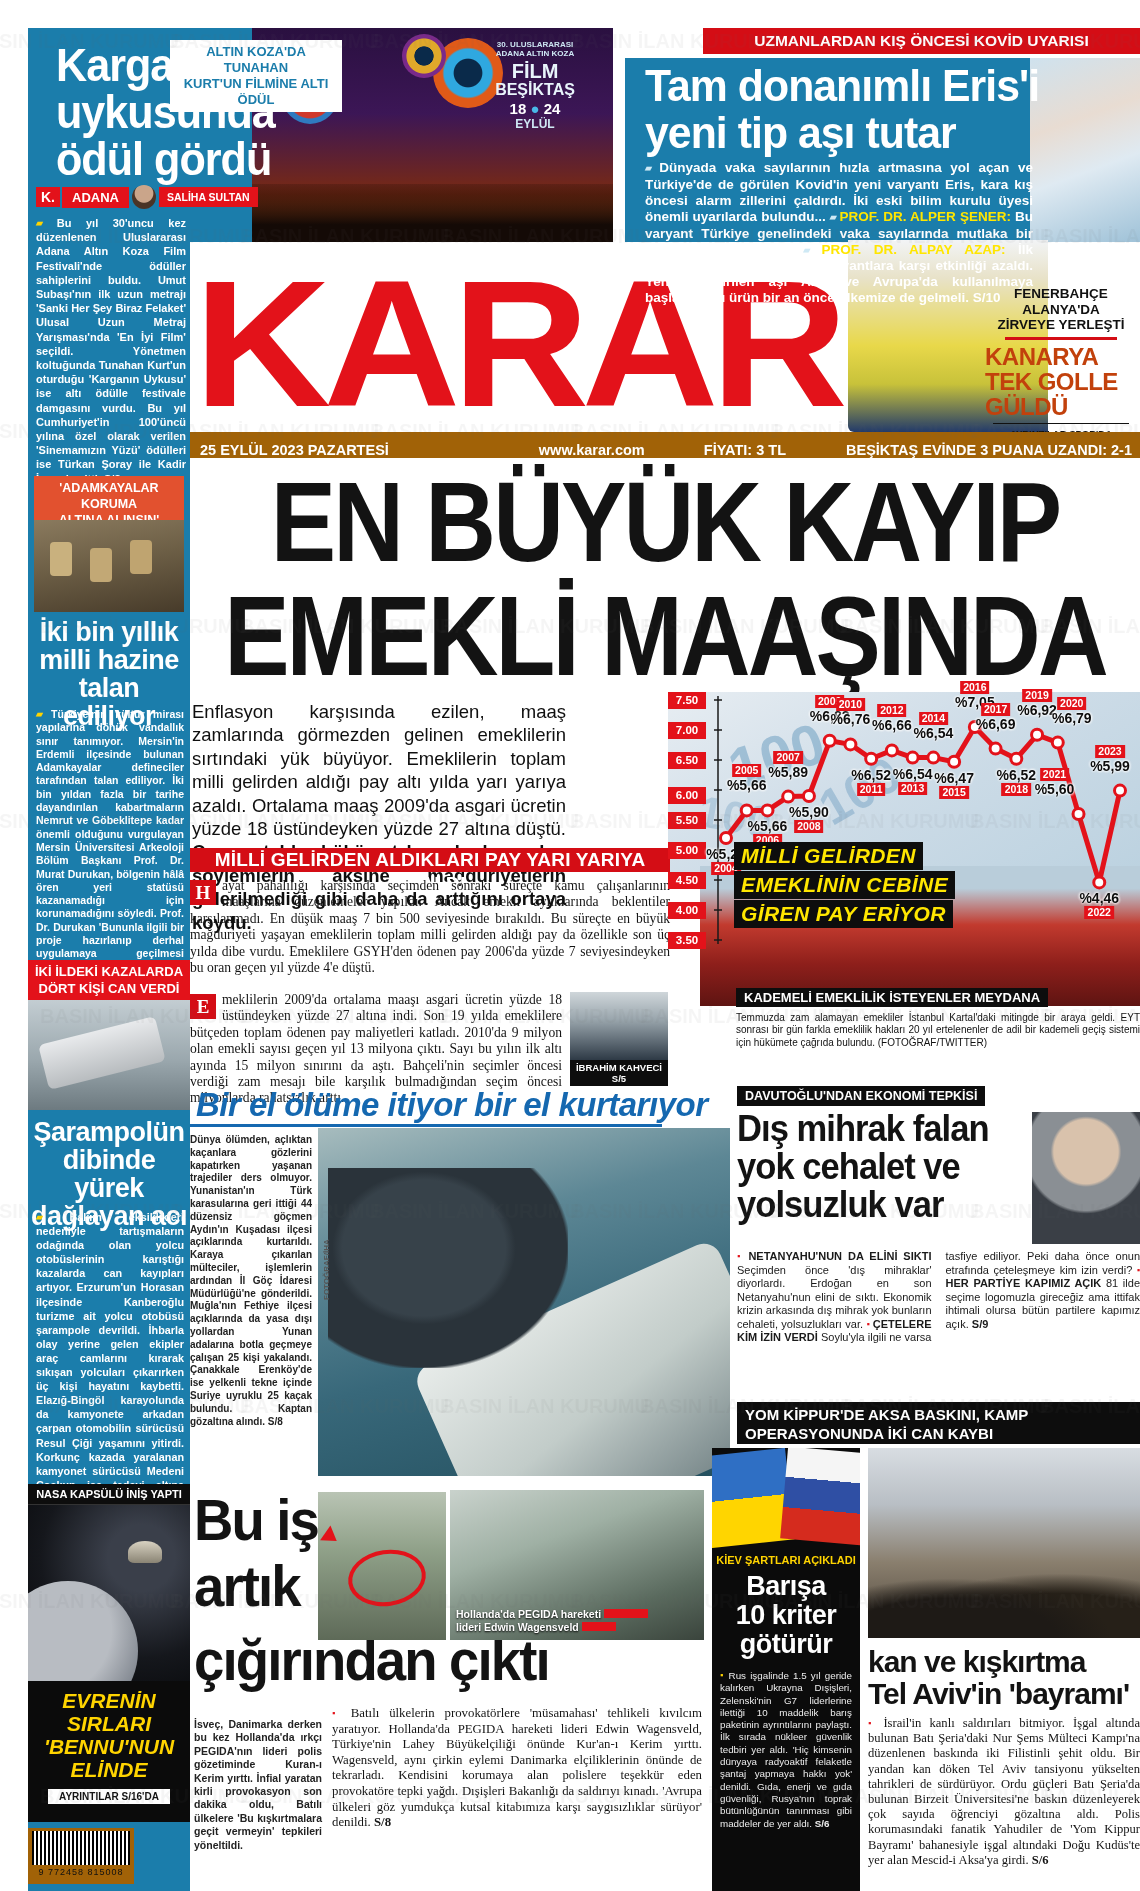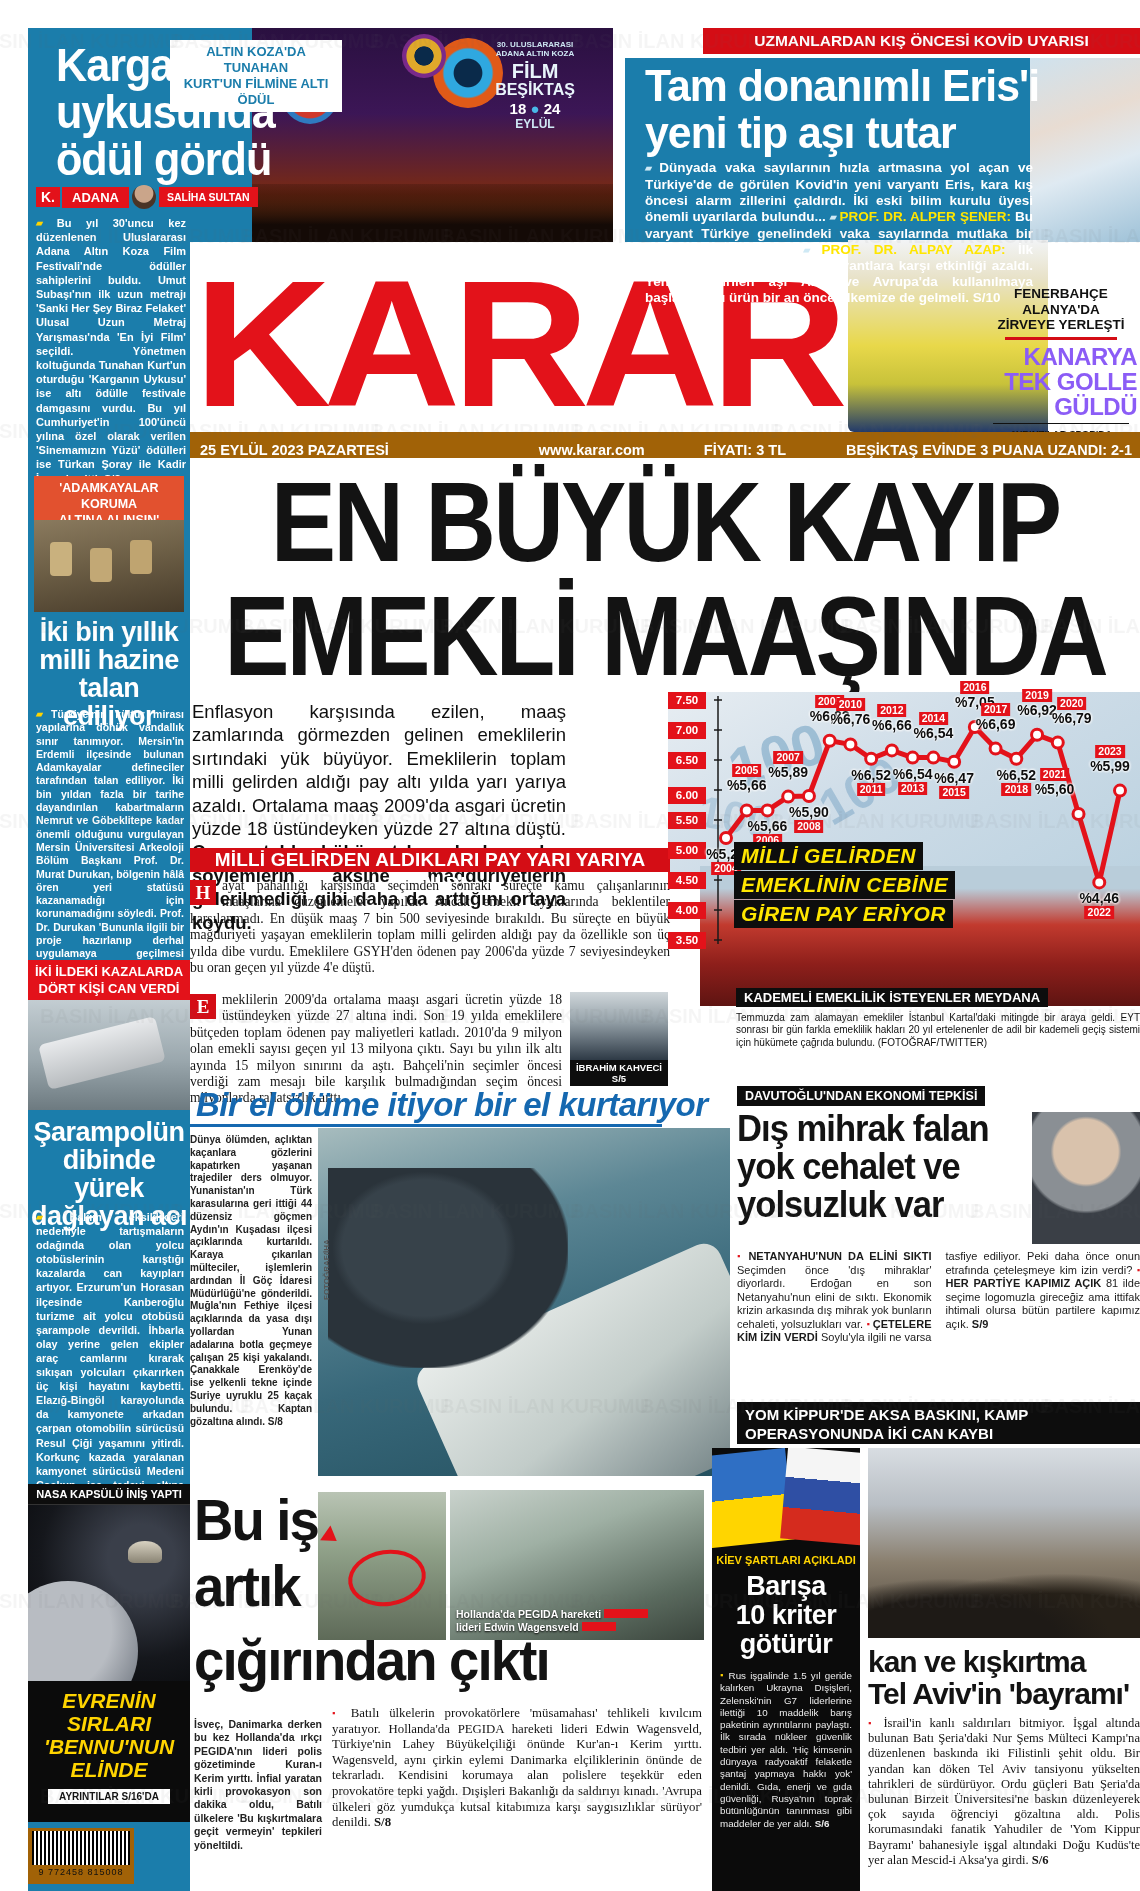--- a/index.html
+++ b/index.html
@@ -14,21 +14,21 @@
   .sg-y{color:#ffe600;font-weight:800}
   .sg-yb{color:#ffd400;font-size:9px;vertical-align:1px}
   .sg-wb{color:#cfe9f5;font-size:9px;vertical-align:1px}
   .sg-rb{color:#e3121a;font-size:9px;vertical-align:1px}
   .eris-hl{font-weight:900;color:#fff;font-size:45px;line-height:47px;letter-spacing:-1px;transform:scaleX(.95);transform-origin:0 0}
   .eris-body{color:#fff;font-weight:700;font-size:13.5px;line-height:15.9px;text-align:justify}
   .redstrip-top{background:#d40d15;color:#fff;font-weight:800;font-size:15.5px;text-align:center;line-height:26px}
   .logo{color:#e3121a;font-weight:900;font-size:168px;line-height:168px;letter-spacing:-7px;transform:scale(1.13,1.07);transform-origin:0 0;white-space:nowrap}
   .datebar{background:#a16207;color:#fff;font-weight:800;font-size:14.5px;display:flex;align-items:flex-end}
   .sportkick{font-weight:800;font-size:13.5px;line-height:15.5px;text-align:center;color:#111}
-  .sporthl{font-weight:900;font-size:24px;line-height:25px;text-align:right;color:#8b5cf6;letter-spacing:-.5px}
+  .sporthl{font-weight:900;font-size:24px;line-height:25px;text-align:left;color:#c2410c;letter-spacing:-.5px}
   .sportnote{font-weight:800;font-size:9.5px;text-align:center;color:#111}
   .mainhl{font-weight:900;color:#131313;font-size:101px;line-height:106px;letter-spacing:-3px;text-align:center;transform:scale(.97,1.12);transform-origin:50% 0;white-space:nowrap}
   .intro{font-size:18.5px;line-height:23.4px;color:#0f0f0f;text-align:justify}
   .redstrip{background:#d40d15;color:#fff;font-weight:800;font-size:19px;text-align:center;line-height:24px;letter-spacing:.2px}
   .serifbody{font-family:"Liberation Serif",serif;font-size:13.6px;line-height:16.4px;text-align:justify;color:#151515}
   .dropcap{float:left;width:26px;height:25px;background:#d40d15;color:#fff;font-weight:800;font-size:19px;text-align:center;line-height:25px;margin:2px 6px 0 0}
   .ytick{position:absolute;left:0;width:38px;height:17px;background:#e3121a;color:#fff;font-weight:800;font-size:11.5px;text-align:center;line-height:17px;z-index:6}
   .chlab{position:absolute;text-align:center;z-index:7}
   .chlab .yr{display:block;background:#e3121a;color:#fff;font-weight:800;font-size:10.5px;line-height:13px;padding:0 3px;width:max-content;margin:0 auto 1px}
   .chlab .vl{display:block;font-weight:800;font-size:14px;color:#0d0d0d;line-height:15px;white-space:nowrap;text-shadow:0 0 3px #fff,0 0 3px #fff,0 0 3px #fff}

